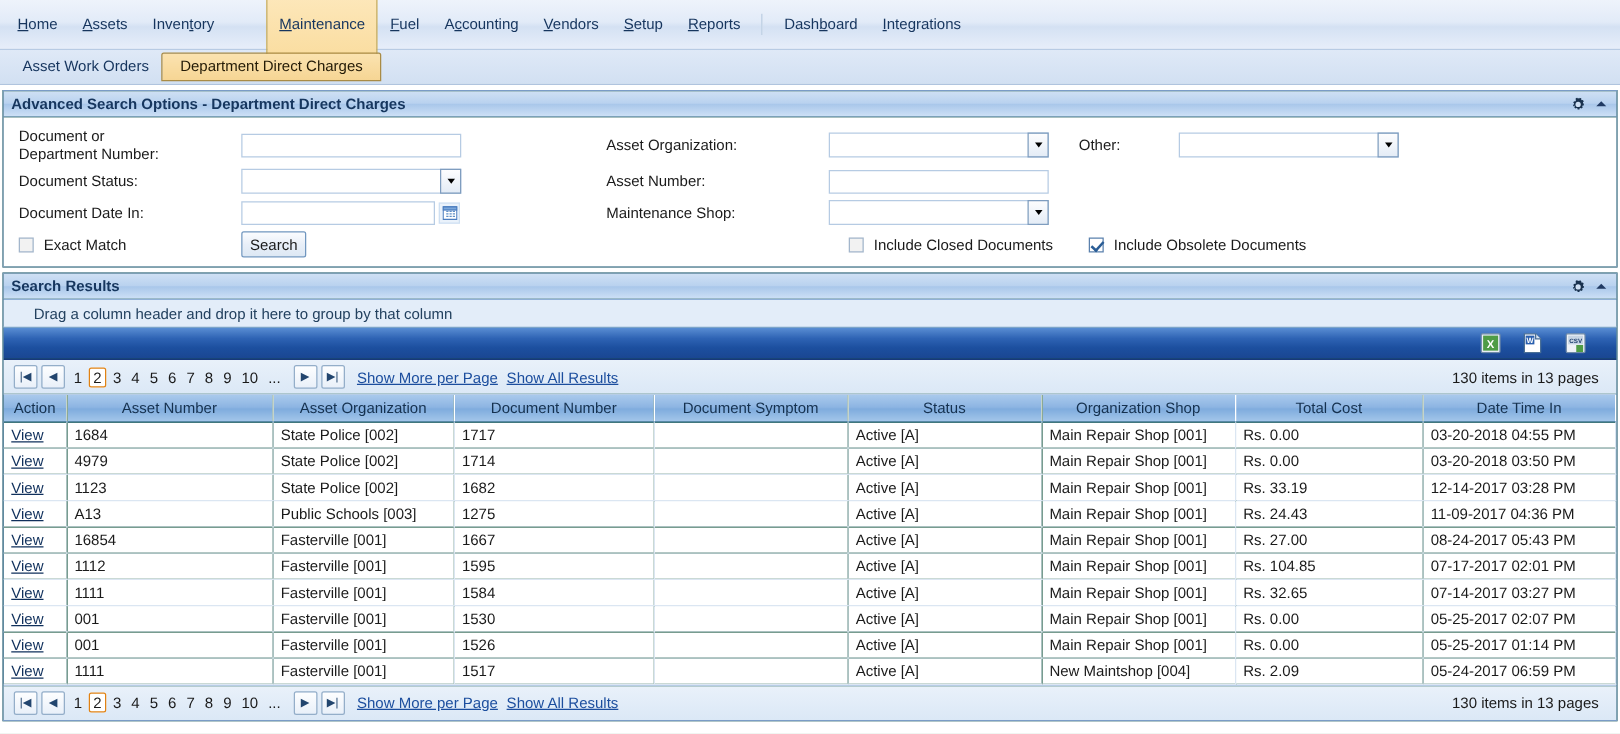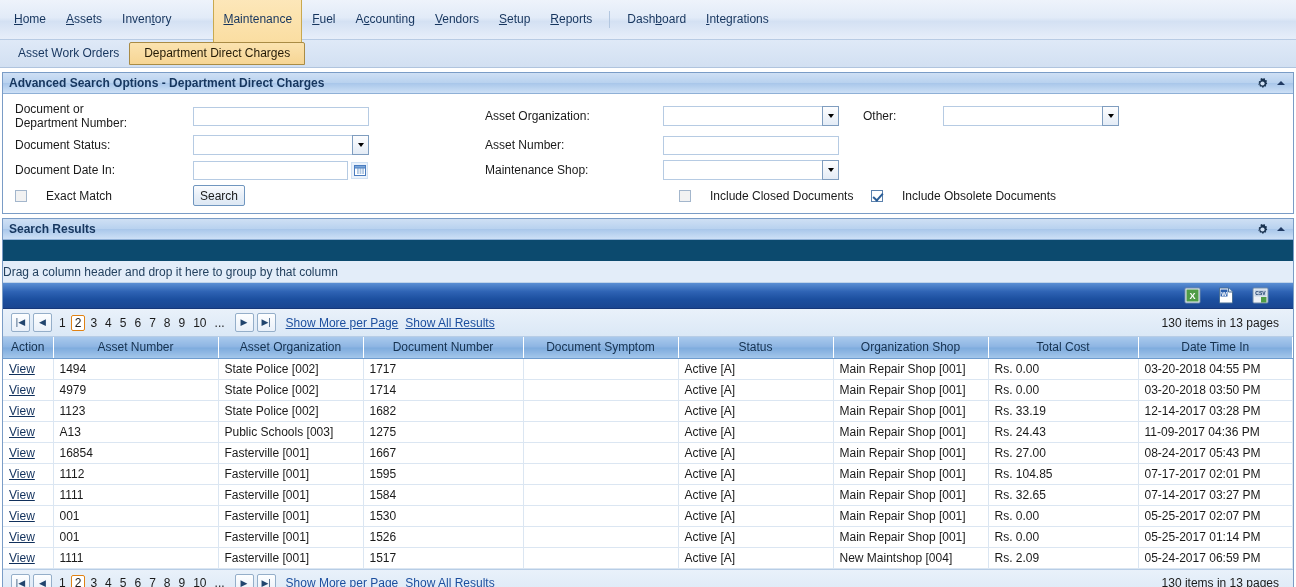--- a/index.html
+++ b/index.html
@@ -68,21 +68,21 @@
     border: 1px solid #a98b45;
     border-radius: 2px 2px 0 0;
     padding: 3px 14px;
     color: #231a06;
   }
 
   
   .panel {
     margin: 4px 2px 0 2px;
     border: 1px solid #7a9cc6;
-    background: #0c4a6e;
+    background: #14532d;
   }
   .panel-head {
     height: 21px;
     background: linear-gradient(to bottom, #cfe0f4 0%, #b9d2ef 48%, #a9c7ea 52%, #cde0f6 100%);
     border-bottom: 1px solid #8fb0d6;
     display: flex;
     align-items: center;
     padding: 0 6px;
     font-weight: bold;
     font-size: 12px;
@@ -150,21 +150,21 @@
   }
   .datewrap { display: flex; align-items: center; gap: 3px; }
   .datewrap input.txt { width: 155px; }
   .calicon {
     width: 17px; height: 17px;
     border: 1px solid #cfe0f2;
     background: #eaf2fb;
     display: flex; align-items: center; justify-content: center;
   }
 
-  .cbrow { display: flex; align-items: center; gap: 19px; }
+  .cbrow { display: flex; align-items: center; gap: 8px; }
   .cb {
     width: 12px; height: 12px;
     border: 1px solid #a3b6cc;
     background: #f2f2f2;
     display: inline-block;
     position: relative;
     flex: none;
   }
   .cb.checked {
     background: #ffffff;
@@ -190,24 +190,23 @@
     cursor: pointer;
     padding: 0;
   }
 
   
   #groupbar {
     height: 22px;
     background: #e3edf9;
     border-bottom: 1px solid #c0d4ea;
     display: flex; align-items: center;
-    padding-left: 0;
+    padding-left: 24px;
     font-size: 12px;
     color: #23415f;
-    margin-top: 21px;
   }
   #bluestrip {
     height: 26px;
     background: linear-gradient(to bottom, #5b8fd4 0%, #2e63b4 35%, #1c4f9f 65%, #1a4691 100%);
     border-bottom: 1px solid #16387a;
     display: flex;
     align-items: center;
     justify-content: flex-end;
     padding-right: 24px;
     gap: 17px;
@@ -512,21 +511,21 @@
           <th>Document Symptom</th>
           <th>Status</th>
           <th>Organization Shop</th>
           <th>Total Cost</th>
           <th>Date Time In</th>
         </tr>
     </thead>
     <tbody>
         <tr>
           <td class="action"><a>View</a></td>
-          <td>1494</td>
+          <td>1684</td>
           <td>State Police [002]</td>
           <td>1717</td>
           <td></td>
           <td>Active [A]</td>
           <td>Main Repair Shop [001]</td>
           <td>Rs. 0.00</td>
           <td>03-20-2018 04:55 PM</td>
         </tr>
         <tr>
           <td class="action"><a>View</a></td>

